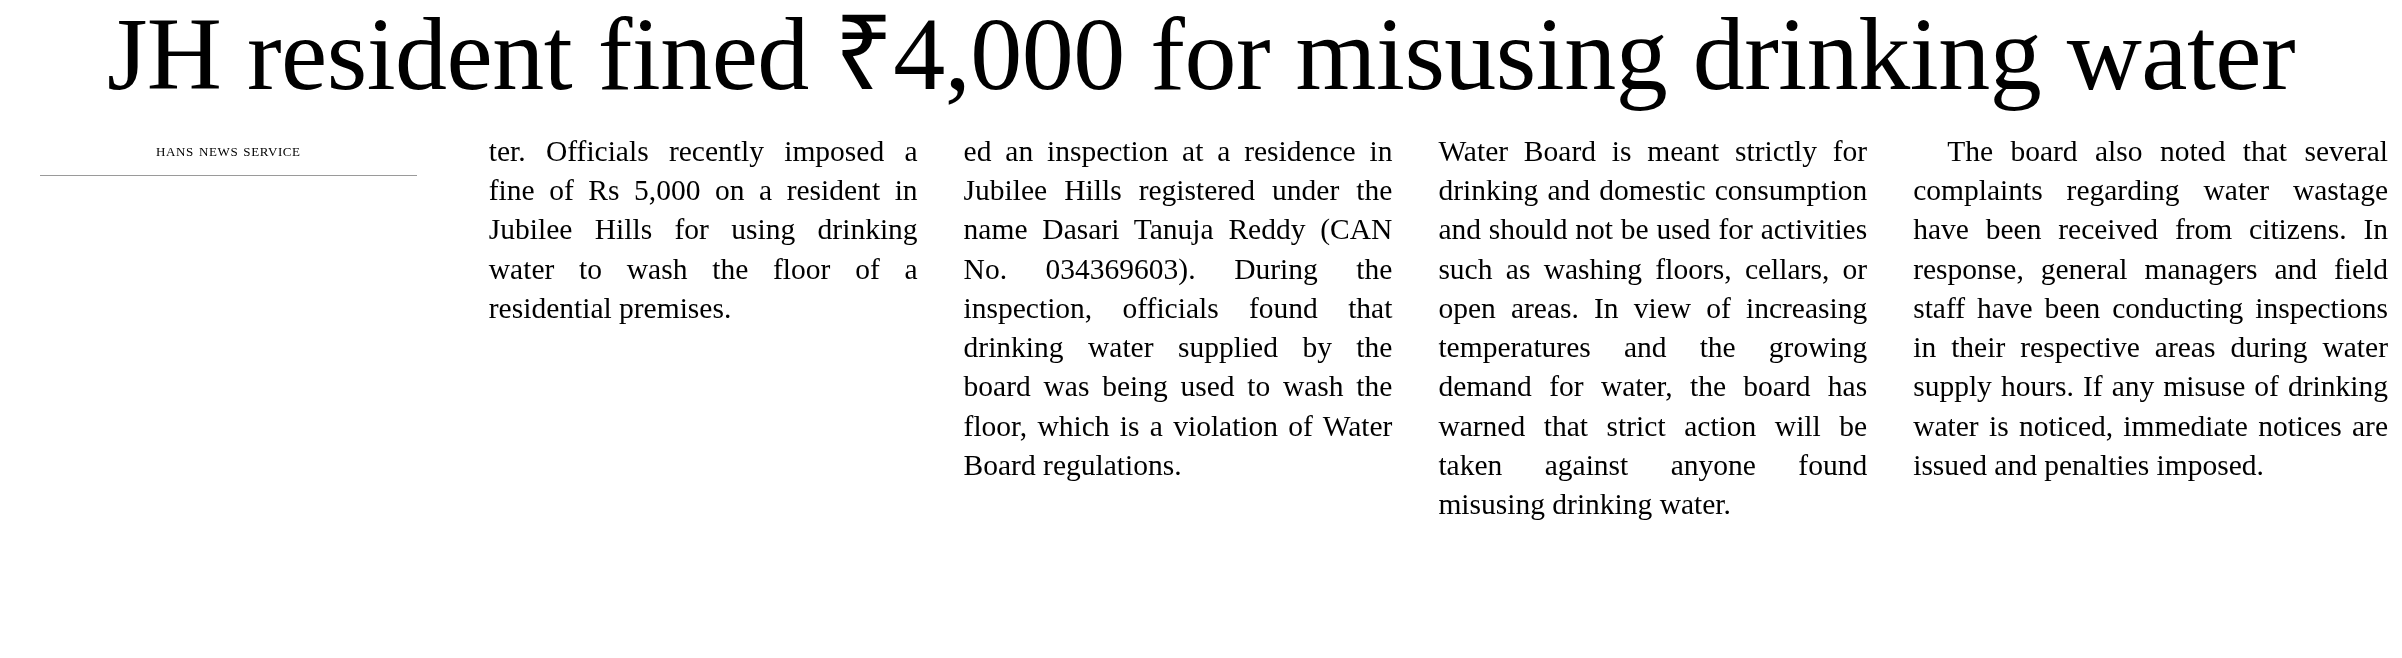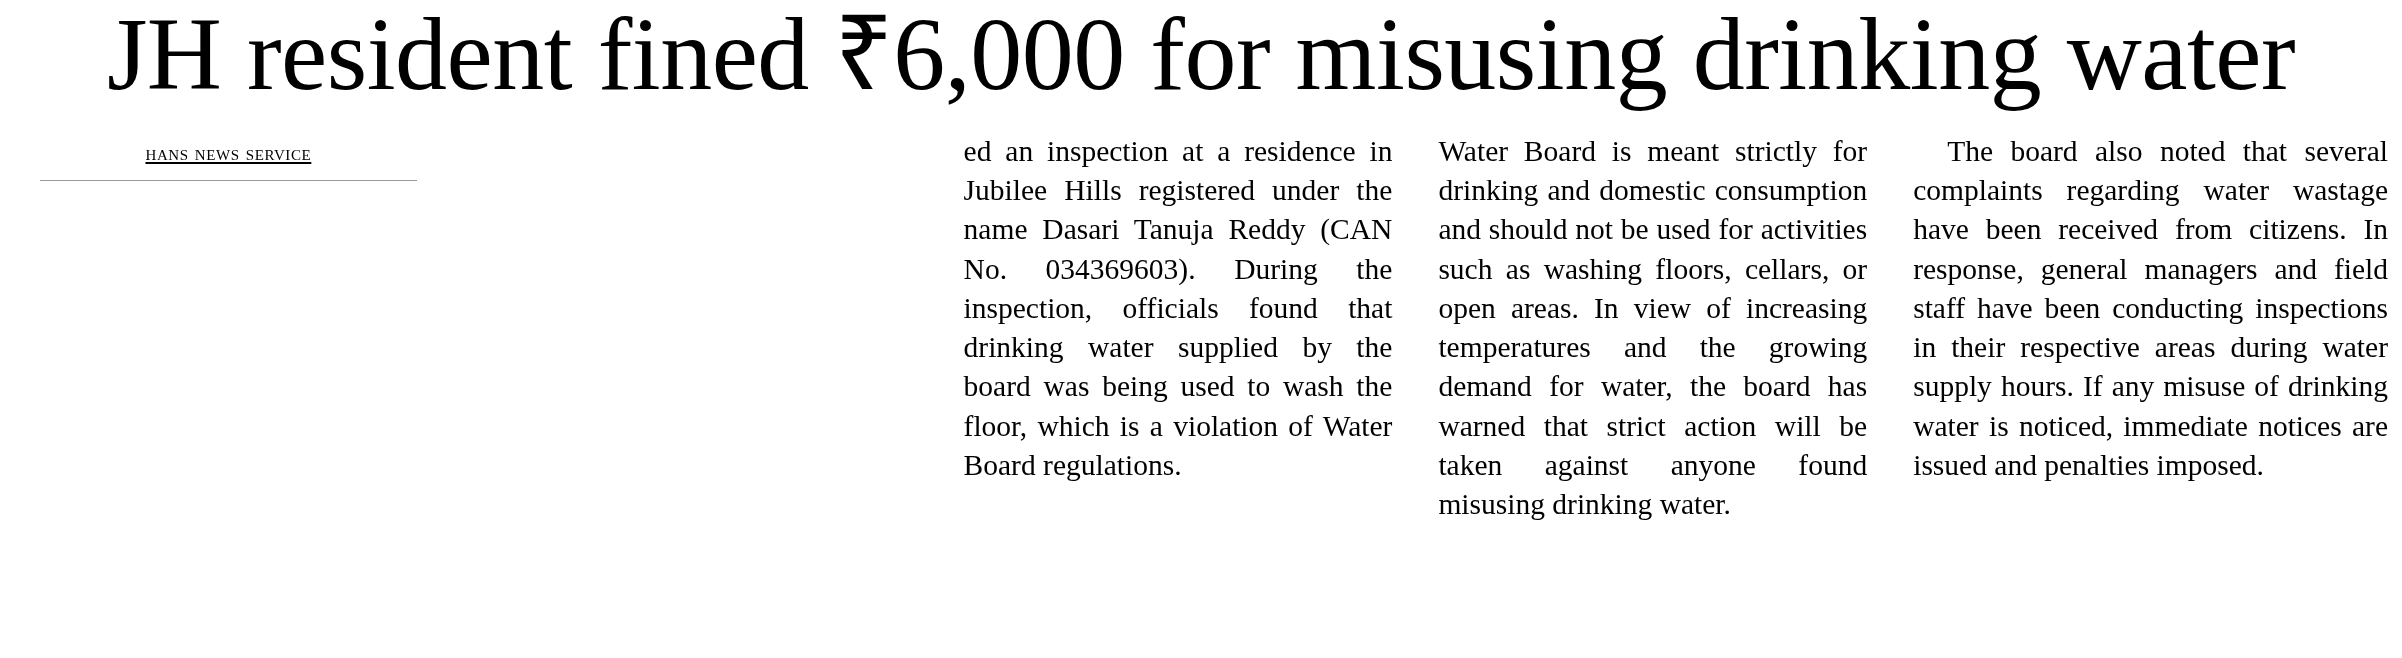--- a/index.html
+++ b/index.html
@@ -41,25 +41,24 @@
   .col {
     width: 20%;
     box-sizing: border-box;
     padding-right: 46px;
   }
   .col:last-child {
     padding-right: 0;
   }
   .byline {
     text-align: center;
-    font-size: 22px;
+    font-size: 18px;
     line-height: 1.38;
     letter-spacing: 0.6px;
     padding: 6px 18px 0 18px;
-    text-decoration: underline;
   }
   .byline .line {
     display: block;
     font-variant: small-caps;
     text-transform: lowercase;
   }
   .byline-rule {
     border-top: 1.4px solid #9a9a9a;
     margin: 12px 26px 14px 26px;
   }
@@ -77,32 +76,33 @@
   }
   p.body + p.body {
     margin-top: 0;
   }
 </style>
 </head>
 <body>
 
 <div class="page">
 
-  <h1 class="headline">JH resident fined ₹6,000 for misusing drinking water</h1>
+  <h1 class="headline">JH resident fined ₹4,000 for misusing drinking water</h1>
 
   <div class="columns">
 
     <div class="col">
       <div class="byline">
         <span class="line">Hans News Service</span>
       </div>
       <div class="byline-rule"></div>
     </div>
 
     <div class="col">
+      <p class="body">ter. Officials recently imposed a fine of Rs 5,000 on a resident in Jubilee Hills for using drinking water to wash the floor of a residential premises.</p>
     </div>
 
     <div class="col">
       <p class="body">ed an inspection at a residence in Jubilee Hills registered under the name Dasari Tanuja Reddy (CAN No. 034369603). During the inspection, officials found that drinking water supplied by the board was being used to wash the floor, which is a violation of Water Board regulations.</p>
     </div>
 
     <div class="col">
       <p class="body">Water Board is meant strictly for drinking and domestic consumption and should not be used for activities such as washing floors, cellars, or open areas. In view of increasing temperatures and the growing demand for water, the board has warned that strict action will be taken against anyone found misusing drinking water.</p>
     </div>
 

